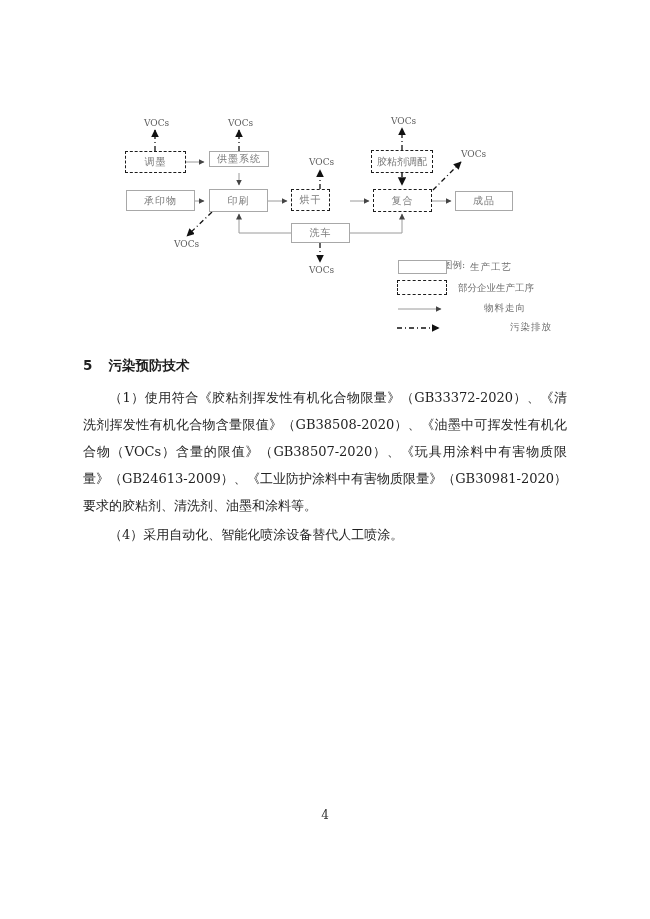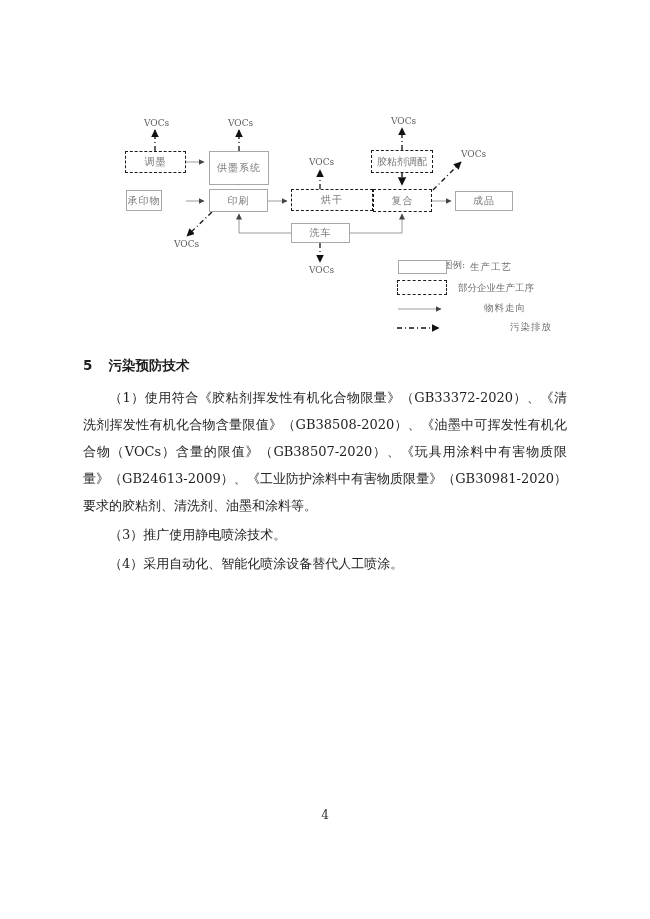--- a/index.html
+++ b/index.html
@@ -115,24 +115,24 @@
         <line x1="433" y1="77" x2="461" y2="49" marker-end="url(#ab)"></line>
         <line x1="212" y1="99" x2="187" y2="123" marker-end="url(#ab)"></line>
         <line x1="320" y1="130" x2="320" y2="149" marker-end="url(#ab)"></line>
       </g>
 
       <line x1="398" y1="196" x2="441" y2="196" stroke="#9a9a9a" stroke-width="1" marker-end="url(#ag)"></line>
       <line x1="397" y1="215" x2="439" y2="215" stroke="#111" stroke-width="1.3" stroke-dasharray="5,3,1,3" marker-end="url(#ab)"></line>
     </svg>
 
     <div class="node dashed" style="left:125px;top:38px;width:61px;height:22px;">调墨</div>
-    <div class="node solid" style="left:209px;top:38px;width:60px;height:34px;">供墨系统</div>
-    <div class="node solid" style="left:126px;top:77px;width:36px;height:21px;">承印物</div>
+    <div class="node solid" style="left:209px;top:38px;width:60px;height:16px;">供墨系统</div>
+    <div class="node solid" style="left:126px;top:77px;width:69px;height:21px;">承印物</div>
     <div class="node solid" style="left:209px;top:76px;width:59px;height:23px;">印刷</div>
-    <div class="node dashed" style="left:291px;top:76px;width:82px;height:22px;">烘干</div>
+    <div class="node dashed" style="left:291px;top:76px;width:39px;height:22px;">烘干</div>
     <div class="node dashed" style="left:371px;top:37px;width:62px;height:23px;letter-spacing:0;">胶粘剂调配</div>
     <div class="node dashed" style="left:373px;top:76px;width:59px;height:23px;">复合</div>
     <div class="node solid" style="left:455px;top:78px;width:58px;height:20px;">成品</div>
     <div class="node solid" style="left:291px;top:110px;width:59px;height:20px;">洗车</div>
 
     <div class="voc" style="left:144px;top:5px;">VOCs</div>
     <div class="voc" style="left:228px;top:5px;">VOCs</div>
     <div class="voc" style="left:309px;top:44px;">VOCs</div>
     <div class="voc" style="left:391px;top:3px;">VOCs</div>
     <div class="voc" style="left:461px;top:36px;">VOCs</div>
@@ -148,18 +148,17 @@
     <div class="legend-label" style="left:488px;top:208px;margin-left:22px;">污染排放</div>
   </div>
 
 
   <div class="heading">
     <span class="h-num">5</span><span class="h-title">污染预防技术</span>
   </div>
 
   <div class="body-text">
     <p class="para">（1）使用符合《胶粘剂挥发性有机化合物限量》（GB33372-2020）、《清洗剂挥发性有机化合物含量限值》（GB38508-2020）、《油墨中可挥发性有机化合物（VOCs）含量的限值》（GB38507-2020）、《玩具用涂料中有害物质限量》（GB24613-2009）、《工业防护涂料中有害物质限量》（GB30981-2020）要求的胶粘剂、清洗剂、油墨和涂料等。</p>
-    <p class="para" style="margin-top:2px;">（3）推广使用静电喷涂技术。</p>
     <p class="para" style="margin-top:2px;">（4）采用自动化、智能化喷涂设备替代人工喷涂。</p>
   </div>
 
   <div class="pageno">4</div>
 </div>
 
 </body></html>

